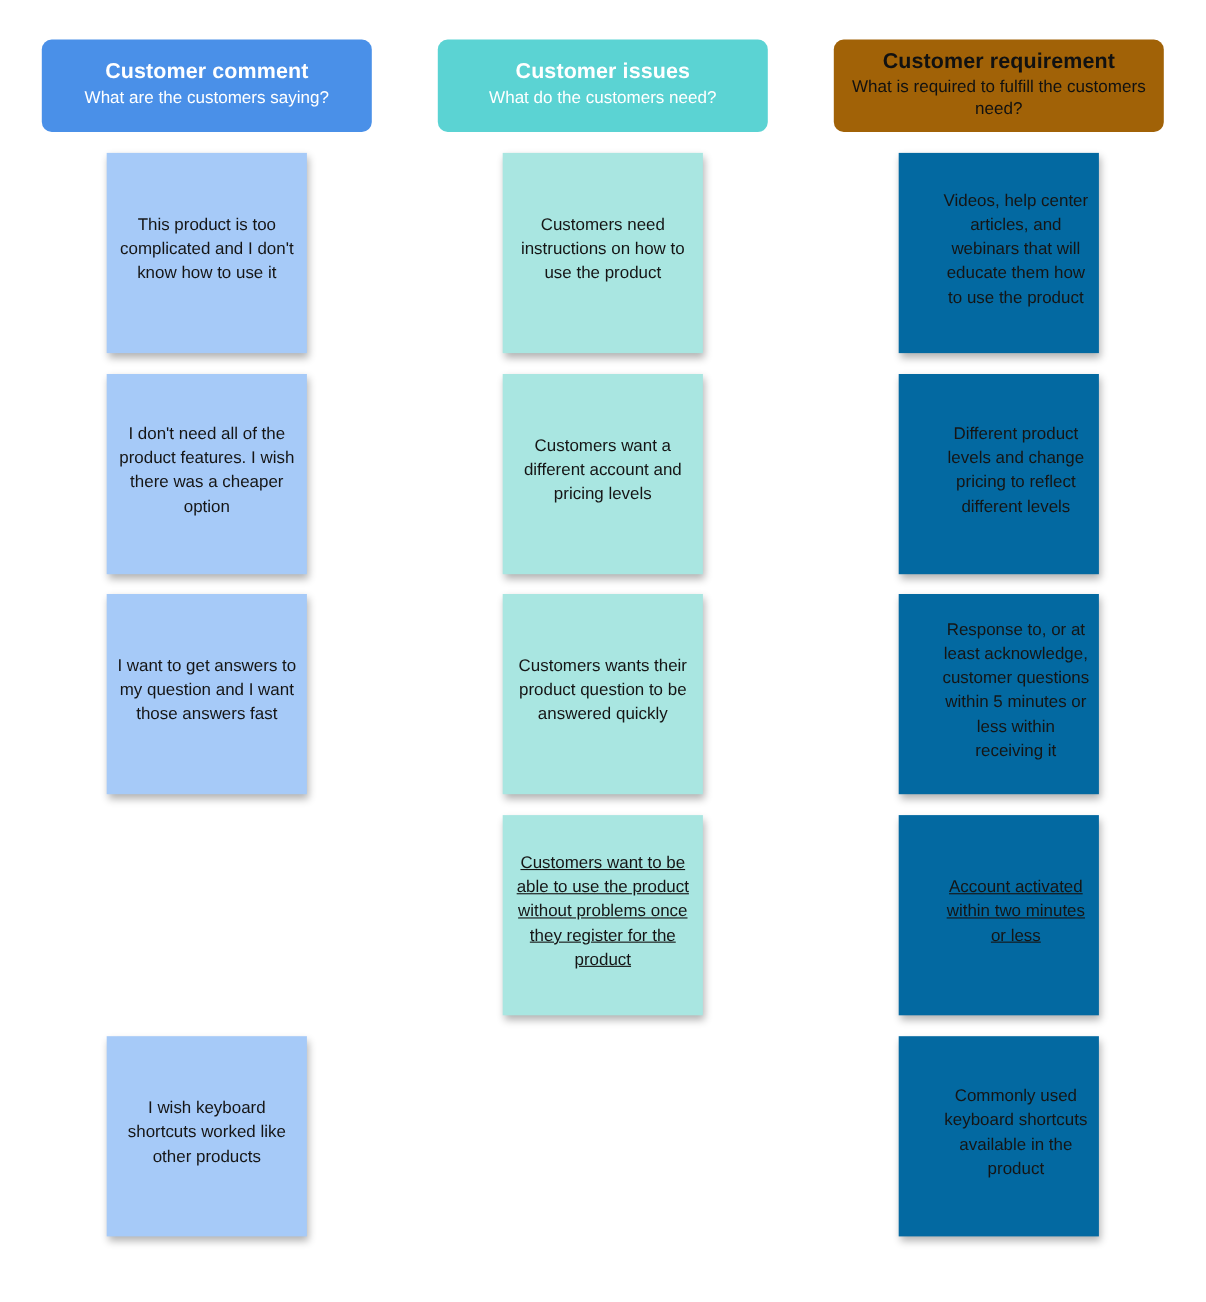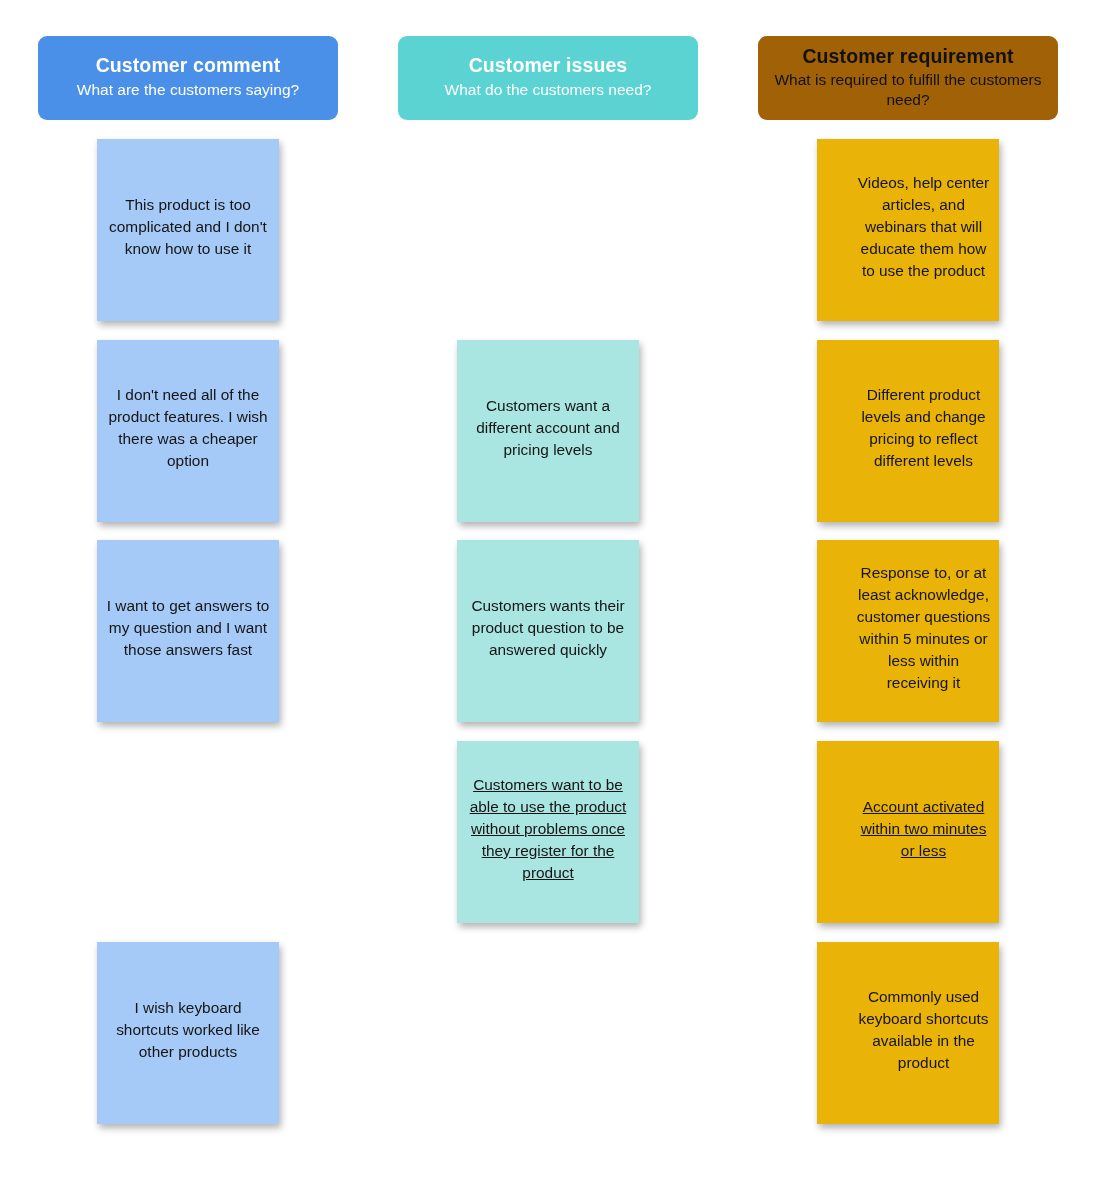--- a/index.html
+++ b/index.html
@@ -80,21 +80,21 @@
     line-height: 1.42;
     box-shadow: 2px 4px 7px rgba(0,0,0,0.30);
   }
   .card .card-text {
     display: block;
     width: 100%;
   }
 
   .col-0 .card { background: #a6caf8; }
   .col-1 .card { background: #a9e6e1; }
-  .col-2 .card { background: #eab308; padding-left: 39px; }
+  .col-2 .card { background: #0369a1; padding-left: 39px; }
 
   .card.r0 { top: 139px; }
   .card.r1 { top: 340px; }
   .card.r2 { top: 540px; }
   .card.r3 { top: 741px; text-decoration: underline; }
   .card.r4 { top: 942px; }
 </style>
 </head>
 <body>
 
@@ -116,20 +116,23 @@
     </div>
     <div class="card r4">
       <span class="card-text">I wish keyboard shortcuts worked like other products</span>
     </div>
   </div>
 
   <div class="column col-1">
     <div class="col-header">
       <span class="title">Customer issues</span>
       <span class="subtitle">What do the customers need?</span>
+    </div>
+    <div class="card r0">
+      <span class="card-text">Customers need instructions on how to use the product</span>
     </div>
     <div class="card r1">
       <span class="card-text">Customers want a different account and pricing levels</span>
     </div>
     <div class="card r2">
       <span class="card-text">Customers wants their product question to be answered quickly</span>
     </div>
     <div class="card r3">
       <span class="card-text">Customers want to be able to use the product without problems once they register for the product</span>
     </div>

